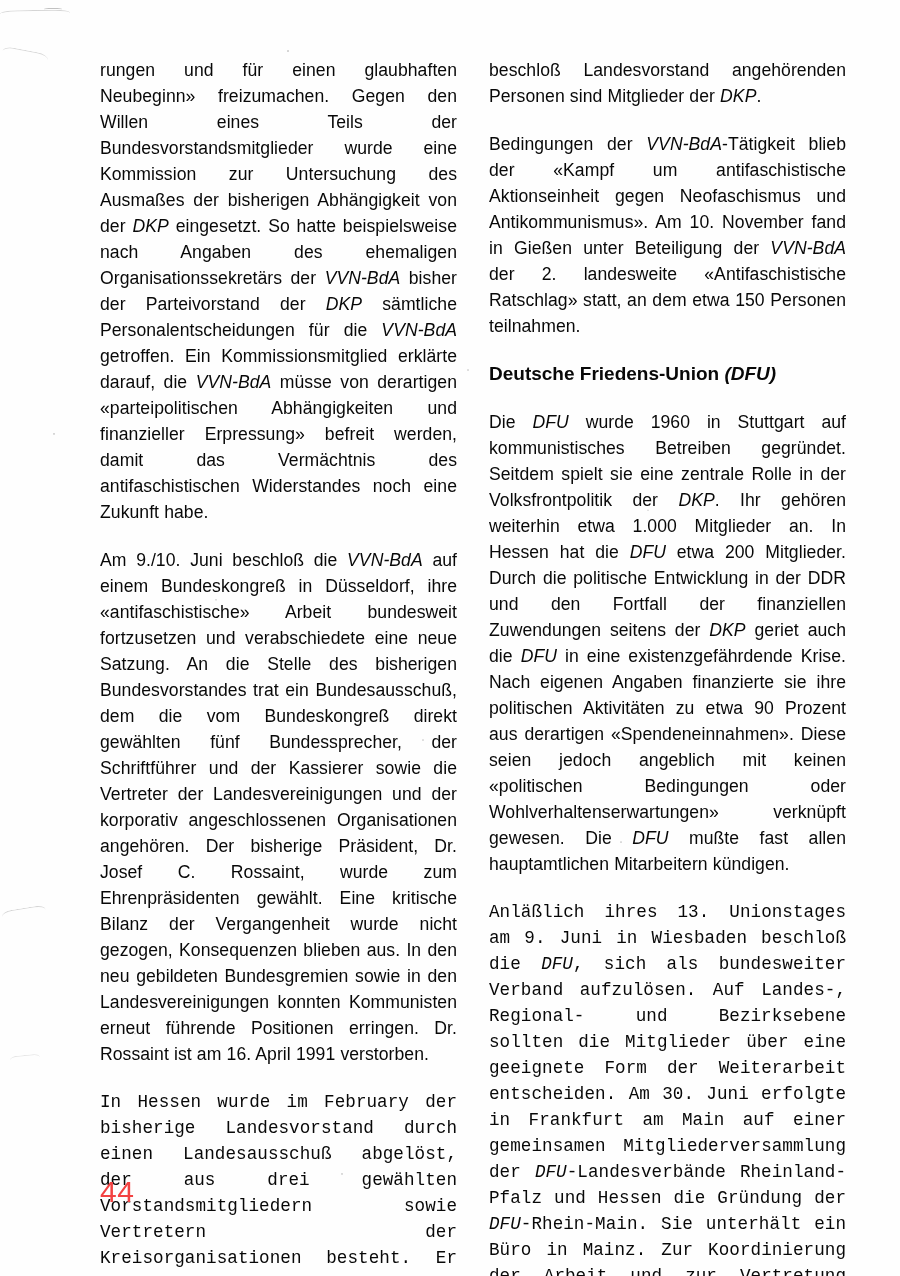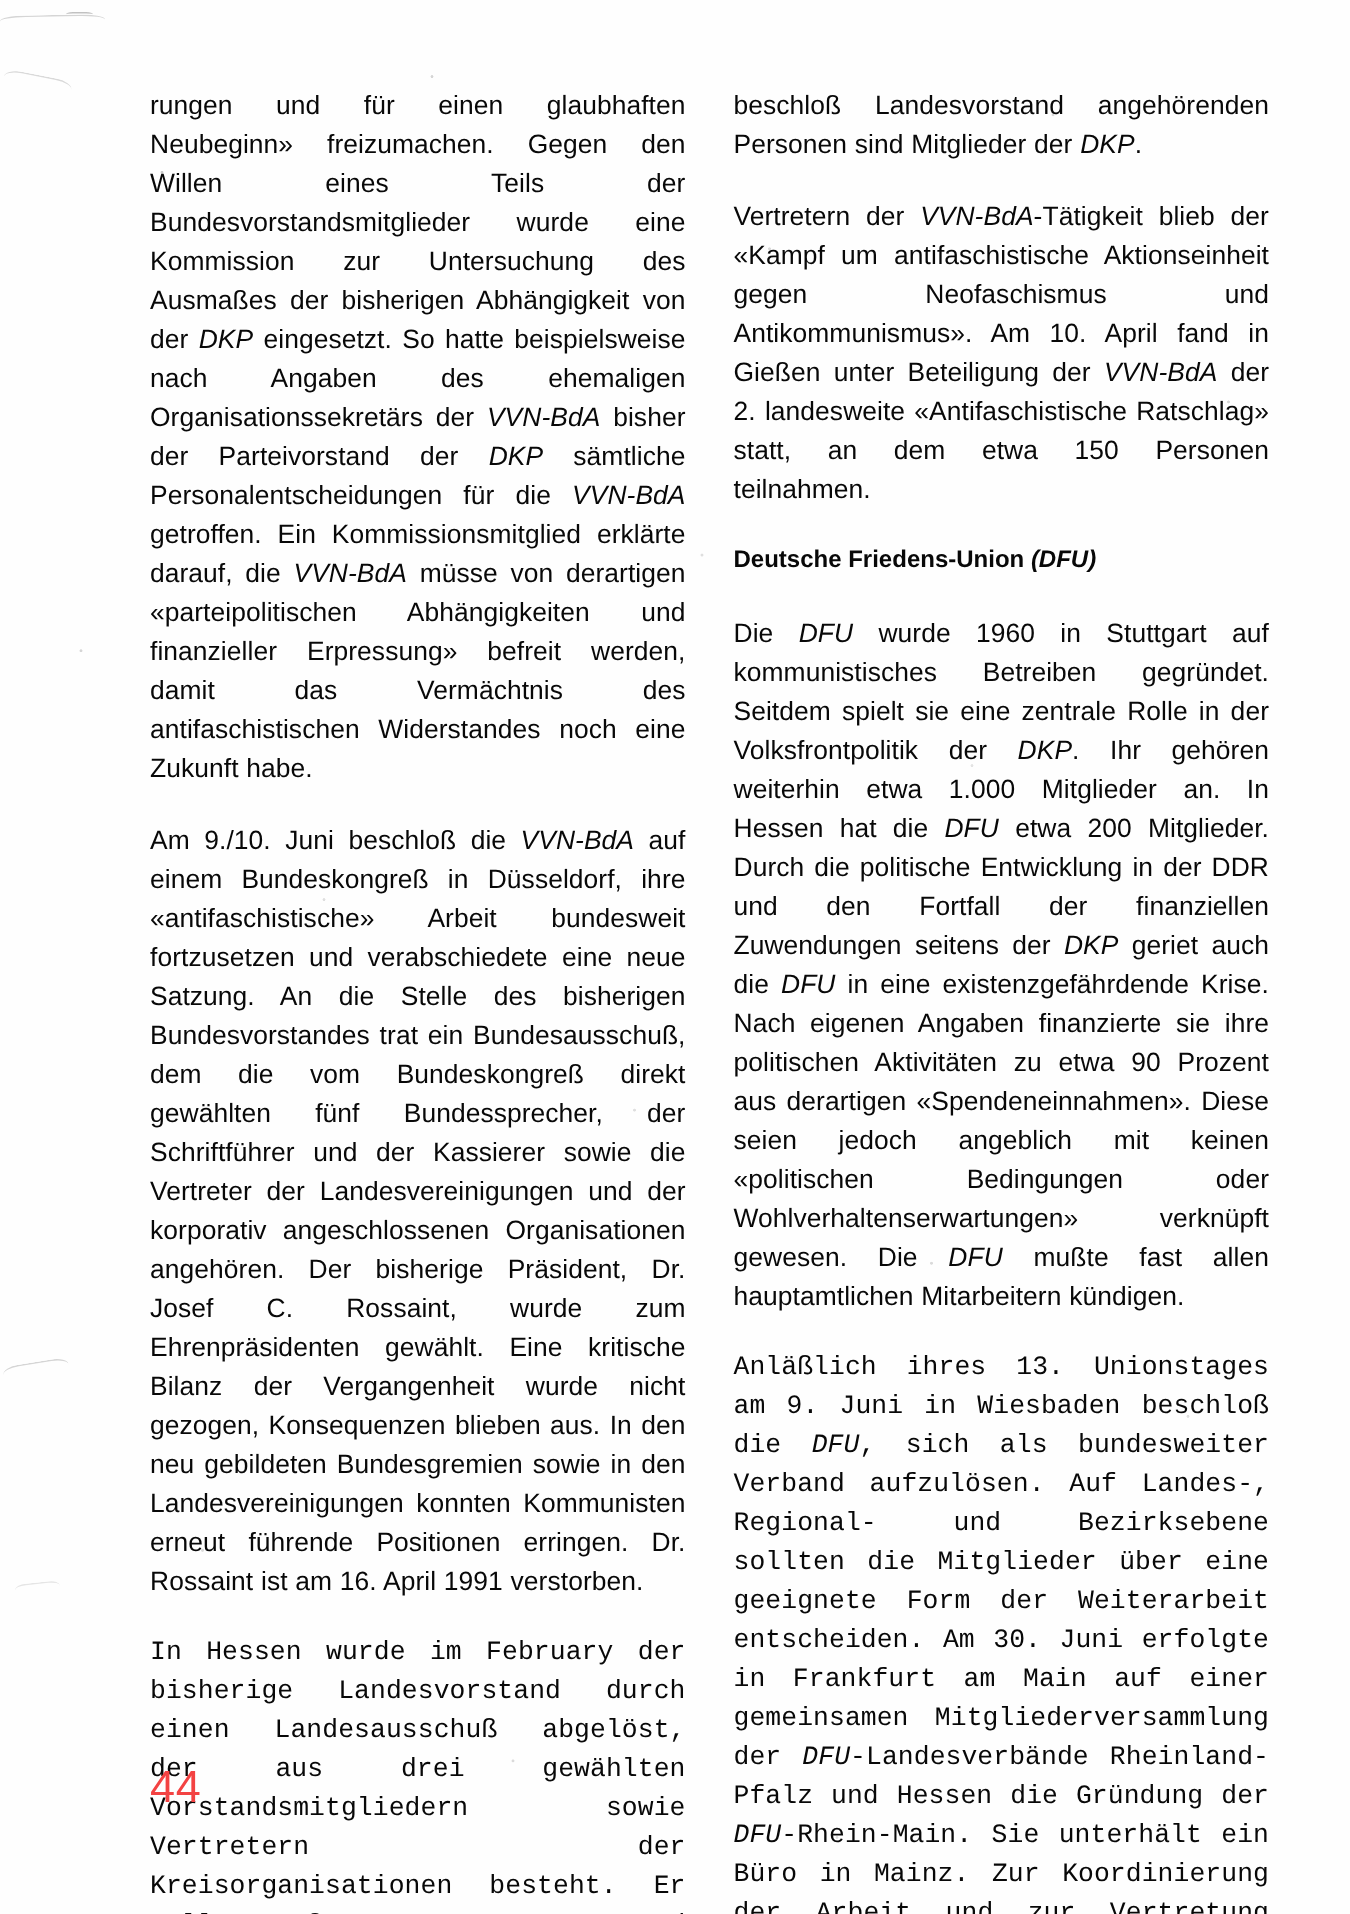--- a/index.html
+++ b/index.html
@@ -81,21 +81,21 @@
     color: #0d0d0d;
     margin: 0 0 22px 0;
     letter-spacing: .05px;
     word-spacing: .2px;
     -webkit-font-smoothing: none;
   }
   .para.last { margin-bottom: 0; font-family: Liberation Mono, monospace; }
   .para em { font-style: italic; }
 
   .heading {
-    font-size: 16px;
+    font-size: 19px;
     line-height: 26px;
     color: #0d0d0d;
     margin: 0 0 22px 0;
     text-align: left;
   }
   .heading em { font-style: italic; }
 
   .pagenum {
     position: absolute;
     left: 100px;
@@ -124,21 +124,21 @@
   <div class="columns inked">
 
     <div class="column">
       <p class="para"><span>rungen und für einen glaubhaften Neubeginn» freizumachen. Gegen den Willen eines Teils der Bundesvorstandsmitglieder wurde eine Kommission zur Untersuchung des Ausmaßes der bisherigen Abhängigkeit von der </span><em>DKP</em><span> eingesetzt. So hatte beispielsweise nach Angaben des ehemaligen Organisationssekretärs der </span><em>VVN-BdA</em><span> bisher der Parteivorstand der </span><em>DKP</em><span> sämtliche Personalentscheidungen für die </span><em>VVN-BdA</em><span> getroffen. Ein Kommissionsmitglied erklärte darauf, die </span><em>VVN-BdA</em><span> müsse von derartigen «parteipolitischen Abhängigkeiten und finanzieller Erpressung» befreit werden, damit das Vermächtnis des antifaschistischen Widerstandes noch eine Zukunft habe.</span></p>
       <p class="para"><span>Am 9./10. Juni beschloß die </span><em>VVN-BdA</em><span> auf einem Bundeskongreß in Düsseldorf, ihre «antifaschistische» Arbeit bundesweit fortzusetzen und verabschiedete eine neue Satzung. An die Stelle des bisherigen Bundesvorstandes trat ein Bundesausschuß, dem die vom Bundeskongreß direkt gewählten fünf Bundessprecher, der Schriftführer und der Kassierer sowie die Vertreter der Landesvereinigungen und der korporativ angeschlossenen Organisationen angehören. Der bisherige Präsident, Dr. Josef C. Rossaint, wurde zum Ehrenpräsidenten gewählt. Eine kritische Bilanz der Vergangenheit wurde nicht gezogen, Konsequenzen blieben aus. In den neu gebildeten Bundesgremien sowie in den Landesvereinigungen konnten Kommunisten erneut führende Positionen erringen. Dr. Rossaint ist am 16. April 1991 verstorben.</span></p>
       <p class="para last"><span>In Hessen wurde im February der bisherige Landesvorstand durch einen Landesausschuß abgelöst, der aus drei gewählten Vorstandsmitgliedern sowie Vertretern der Kreisorganisationen besteht. Er soll größere Transparenz und Basisnähe widerspiegeln. Die dem drei-</span></p>
     </div>
 
     <div class="column">
       <p class="para"><span>beschloß Landesvorstand angehörenden Personen sind Mitglieder der </span><em>DKP</em><span>.</span></p>
-      <p class="para"><span>Vertretern der </span><em>VVN-BdA</em><span>-Tätigkeit blieb der «Kampf um antifaschistische Aktionseinheit gegen Neofaschismus und Antikommunismus». Am 10. April fand in Gießen unter Beteiligung der </span><em>VVN-BdA</em><span> der 2. landesweite «Antifaschistische Ratschlag» statt, an dem etwa 150 Personen teilnahmen.</span></p>
+      <p class="para"><span>Bedingungen der </span><em>VVN-BdA</em><span>-Tätigkeit blieb der «Kampf um antifaschistische Aktionseinheit gegen Neofaschismus und Antikommunismus». Am 10. November fand in Gießen unter Beteiligung der </span><em>VVN-BdA</em><span> der 2. landesweite «Antifaschistische Ratschlag» statt, an dem etwa 150 Personen teilnahmen.</span></p>
       <h2 class="heading"><span>Deutsche Friedens-Union </span><em>(DFU)</em></h2>
       <p class="para"><span>Die </span><em>DFU</em><span> wurde 1960 in Stuttgart auf kommunistisches Betreiben gegründet. Seitdem spielt sie eine zentrale Rolle in der Volksfrontpolitik der </span><em>DKP</em><span>. Ihr gehören weiterhin etwa 1.000 Mitglieder an. In Hessen hat die </span><em>DFU</em><span> etwa 200 Mitglieder. Durch die politische Entwicklung in der DDR und den Fortfall der finanziellen Zuwendungen seitens der </span><em>DKP</em><span> geriet auch die </span><em>DFU</em><span> in eine existenzgefährdende Krise. Nach eigenen Angaben finanzierte sie ihre politischen Aktivitäten zu etwa 90 Prozent aus derartigen «Spendeneinnahmen». Diese seien jedoch angeblich mit keinen «politischen Bedingungen oder Wohlverhaltenserwartungen» verknüpft gewesen. Die </span><em>DFU</em><span> mußte fast allen hauptamtlichen Mitarbeitern kündigen.</span></p>
       <p class="para last"><span>Anläßlich ihres 13. Unionstages am 9. Juni in Wiesbaden beschloß die </span><em>DFU</em><span>, sich als bundesweiter Verband aufzulösen. Auf Landes-, Regional- und Bezirksebene sollten die Mitglieder über eine geeignete Form der Weiterarbeit entscheiden. Am 30. Juni erfolgte in Frankfurt am Main auf einer gemeinsamen Mitgliederversammlung der </span><em>DFU</em><span>-Landesverbände Rheinland-Pfalz und Hessen die Gründung der </span><em>DFU</em><span>-Rhein-Main. Sie unterhält ein Büro in Mainz. Zur Koordinierung der Arbeit und zur Vertretung nach außen wurde ein 13köpfiger</span></p>
     </div>
 
   </div>
 
   <div class="pagenum inked">44</div>
 
 </div>

